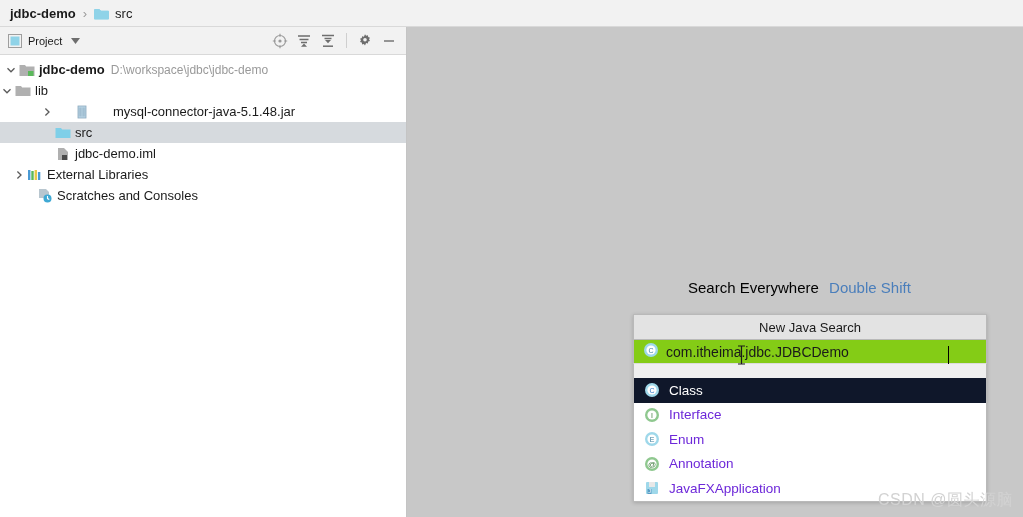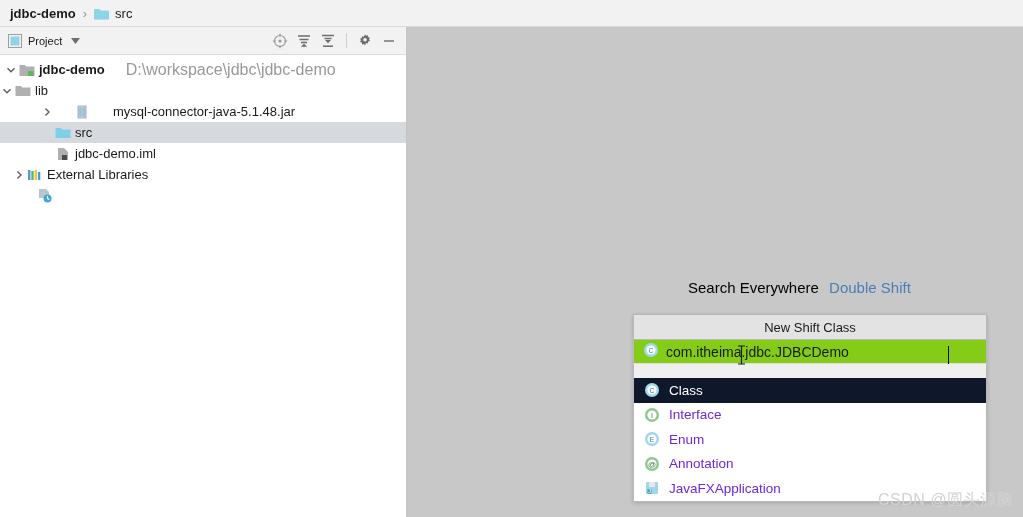--- a/index.html
+++ b/index.html
@@ -60,21 +60,21 @@
   #project-tree { padding-top: 4px; font-size: 13px; color: #1a1a1a; }
   .tree-row {
     height: 21px; display: flex; align-items: center;
     white-space: nowrap; padding-right: 4px;
   }
   .tree-row.selected { background: #d6dade; }
   .arrow-slot { width: 14px; height: 21px; display: flex; align-items: center; justify-content: center; flex: 0 0 14px; }
   .icon-slot { width: 18px; height: 21px; display: flex; align-items: center; justify-content: center; flex: 0 0 18px; margin-right: 3px; }
   .node-label { line-height: 21px; }
   .node-label.bold { font-weight: bold; }
-  .node-path { color: #999999; font-size: 16px; margin-left: 21px; }
+  .node-path { color: #999999; font-size: 12px; margin-left: 6px; }
 
   
   #editor-area {
     position: absolute; left: 408px; top: 27px;
     width: 615px; height: 490px;
     background: #c8c8c8;
   }
 
   
   #search-hint {
@@ -298,35 +298,36 @@
 
     <div class="tree-row" style="padding-left:22px;">
       <span class="arrow-slot"></span>
       <span class="icon-slot">
         <svg width="16" height="15" viewBox="0 0 16 15">
           <path d="M2 1h7l3 3v6H2z" fill="#b8c6cf"></path>
           <circle cx="10.5" cy="10.5" r="4" fill="#3fa9d4"></circle>
           <path d="M10.5 8v2.6l1.8 1" stroke="#ffffff" stroke-width="1.1" fill="none"></path>
         </svg>
       </span>
+      <span class="node-label">Scratches and Consoles</span>
     </div>
 
   </div>
 </div>
 
 <div id="editor-area"></div>
 
 <div id="search-hint">
   <span class="se-gray">Search Everywhere</span>
   <span class="se-blue" style="margin-left:6px;">Double Shift</span>
 </div>
 
 <div id="new-class-popup">
 
-  <div id="popup-header">New Shift Class</div>
+  <div id="popup-header">New Java Search</div>
 
   <div id="popup-input-wrap">
     <span class="class-badge">
       <svg width="16" height="16" viewBox="0 0 16 16">
         <circle cx="8" cy="8" r="7" fill="#9fd8ea"></circle>
         <circle cx="8" cy="8" r="4.6" fill="#ffffff"></circle>
         <text x="8" y="10.6" font-family="Liberation Sans, sans-serif" font-size="7" fill="#3b7f9e" text-anchor="middle">C</text>
       </svg>
     </span>
     <input id="class-name-input" type="text" value="com.itheima.jdbc.JDBCDemo" style="">

